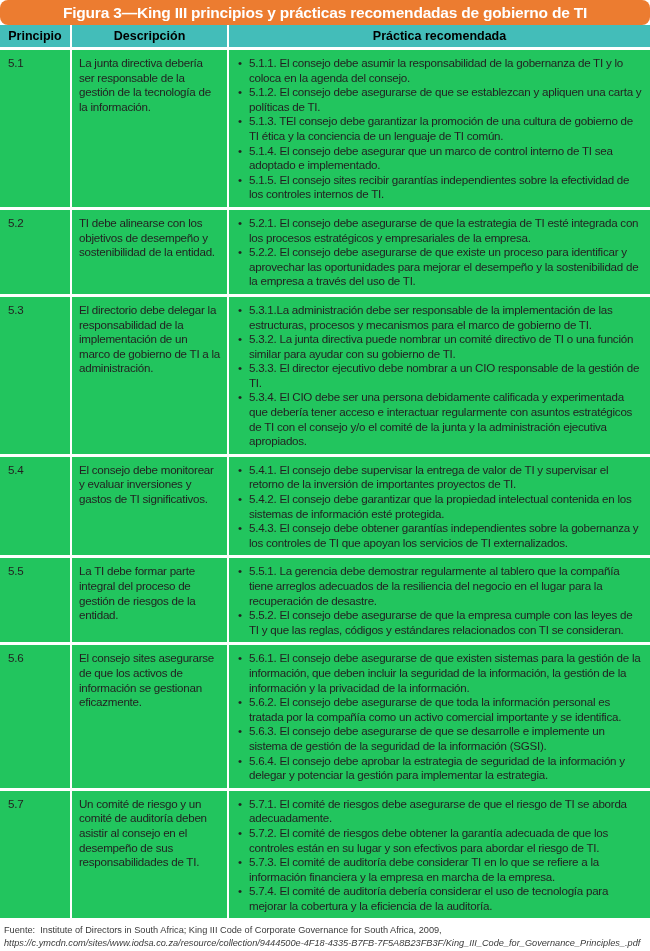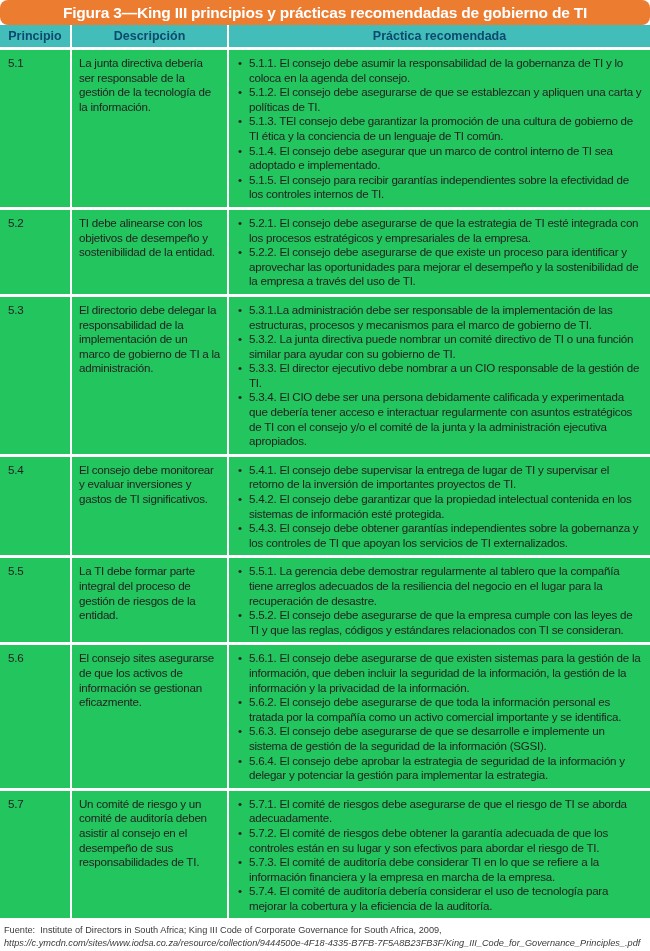--- a/index.html
+++ b/index.html
@@ -6,21 +6,21 @@
   body { width: 650px; height: 951px; overflow: hidden; font-family: "Liberation Sans", sans-serif; }
   .figure { width: 650px; }
   .title-bar {
     background: #ec7c30; color: #ffffff; font-weight: bold;
     font-size: 15.5px; text-align: center; height: 25px; line-height: 25px;
     letter-spacing: -0.2px;
     border-radius: 8px;
   }
   table { border-collapse: collapse; width: 650px; table-layout: fixed; }
   th {
-    background: #43bdb9; color: #0c4a6e; font-weight: bold; font-size: 12.5px;
+    background: #43bdb9; color: #000000; font-weight: bold; font-size: 12.5px;
     height: 22px; padding: 0; text-align: center;
     border-right: 2px solid #ffffff;
   }
   th:last-child { border-right: none; }
   td {
     background: #22c55e; color: #231f20; font-size: 11.6px; line-height: 14.6px;
     vertical-align: top; padding: 6px 6px 5px 7px;
     border-right: 2px solid #ffffff; border-top: 3px solid #ffffff;
     letter-spacing: -0.25px;
   }
@@ -58,21 +58,21 @@
     <tbody id="tbody">
         <tr>
           <td class="num">5.1</td>
           <td>La junta directiva debería ser responsable de la gestión de la tecnología de la información.</td>
           <td>
             <ul>
               <li><span class="bullet">•</span><span>5.1.1. El consejo debe asumir la responsabilidad de la gobernanza de TI y lo coloca en la agenda del consejo.</span></li>
               <li><span class="bullet">•</span><span>5.1.2. El consejo debe asegurarse de que se establezcan y apliquen una carta y políticas de TI.</span></li>
               <li><span class="bullet">•</span><span>5.1.3. TEl consejo debe garantizar la promoción de una cultura de gobierno de TI ética y la conciencia de un lenguaje de TI común.</span></li>
               <li><span class="bullet">•</span><span>5.1.4. El consejo debe asegurar que un marco de control interno de TI sea adoptado e implementado.</span></li>
-              <li><span class="bullet">•</span><span>5.1.5. El consejo para recibir garantías independientes sobre la efectividad de los controles internos de TI.</span></li>
+              <li><span class="bullet">•</span><span>5.1.5. El consejo sites recibir garantías independientes sobre la efectividad de los controles internos de TI.</span></li>
             </ul>
           </td>
         </tr>
         <tr>
           <td class="num">5.2</td>
           <td>TI debe alinearse con los objetivos de desempeño y sostenibilidad de la entidad.</td>
           <td>
             <ul>
               <li><span class="bullet">•</span><span>5.2.1. El consejo debe asegurarse de que la estrategia de TI esté integrada con los procesos estratégicos y empresariales de la empresa.</span></li>
               <li><span class="bullet">•</span><span>5.2.2. El consejo debe asegurarse de que existe un proceso para identificar y aprovechar las oportunidades para mejorar el desempeño y la sostenibilidad de la empresa a través del uso de TI.</span></li>
@@ -89,21 +89,21 @@
               <li><span class="bullet">•</span><span>5.3.3. El director ejecutivo debe nombrar a un CIO responsable de la gestión de TI.</span></li>
               <li><span class="bullet">•</span><span>5.3.4. El CIO debe ser una persona debidamente calificada y experimentada que debería tener acceso e interactuar regularmente con asuntos estratégicos de TI con el consejo y/o el comité de la junta y la administración ejecutiva apropiados.</span></li>
             </ul>
           </td>
         </tr>
         <tr>
           <td class="num">5.4</td>
           <td>El consejo debe monitorear y evaluar inversiones y gastos de TI significativos.</td>
           <td>
             <ul>
-              <li><span class="bullet">•</span><span>5.4.1. El consejo debe supervisar la entrega de lugar de TI y supervisar el retorno de la inversión de importantes proyectos de TI.</span></li>
+              <li><span class="bullet">•</span><span>5.4.1. El consejo debe supervisar la entrega de valor de TI y supervisar el retorno de la inversión de importantes proyectos de TI.</span></li>
               <li><span class="bullet">•</span><span>5.4.2. El consejo debe garantizar que la propiedad intelectual contenida en los sistemas de información esté protegida.</span></li>
               <li><span class="bullet">•</span><span>5.4.3. El consejo debe obtener garantías independientes sobre la gobernanza y los controles de TI que apoyan los servicios de TI externalizados.</span></li>
             </ul>
           </td>
         </tr>
         <tr>
           <td class="num">5.5</td>
           <td>La TI debe formar parte integral del proceso de gestión de riesgos de la entidad.</td>
           <td>
             <ul>

